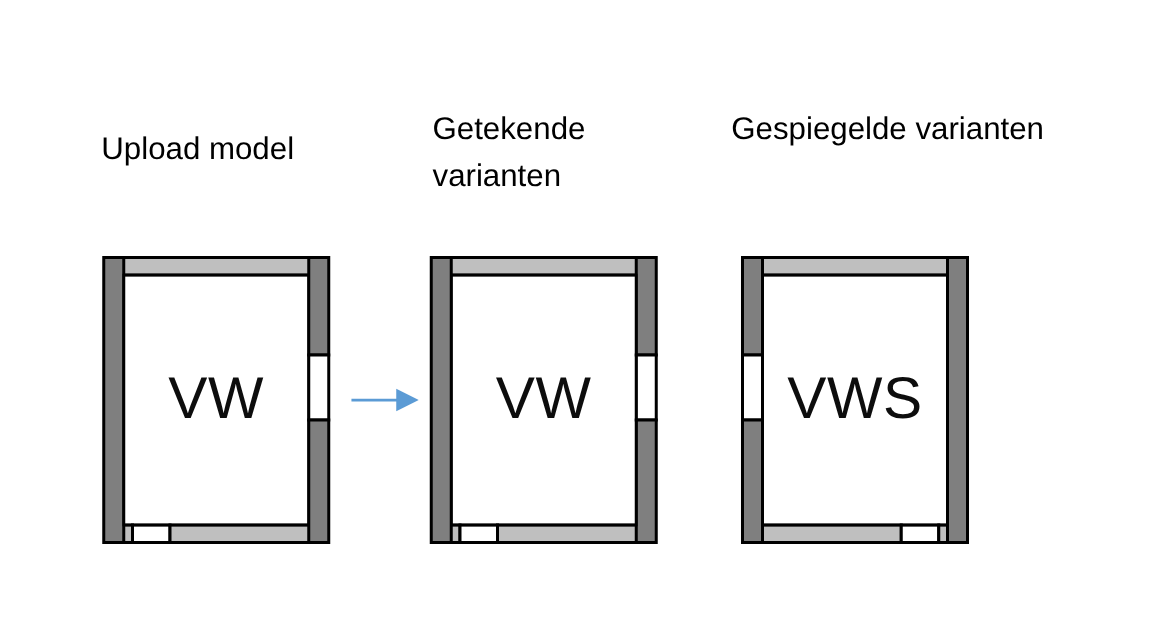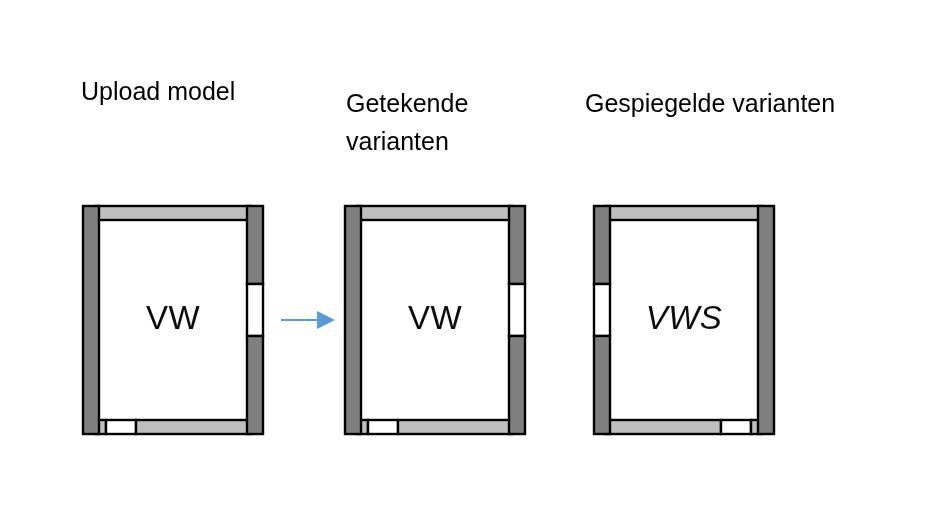--- a/index.html
+++ b/index.html
@@ -18,44 +18,44 @@
 
   
   .heading {
     position: absolute;
     font-size: 25px;
     line-height: 38px;
     font-weight: 400;
     color: #000000;
     white-space: pre-line;
   }
-  #heading-upload   { left: 81px;  top: 72px;  }
+  #heading-upload   { left: 81px;  top: 100px;  }
   #heading-drawn    { left: 346px; top: 84px;  }
   #heading-mirrored { left: 585px; top: 84px;  }
 
   
   .plan {
     position: absolute;
     top: 203px;
     width: 184px;
     height: 234px;
   }
   #plan-1 { left: 81px;  }
   #plan-2 { left: 343px; }
-  #plan-3 { left: 592px; font-style: italic; }
+  #plan-3 { left: 592px; }
 
   .plan svg { display: block; }
 
   .plan-label {
     position: absolute;
     left: 0;
     right: 0;
     top: 92px;
     text-align: center;
-    font-size: 33px;
+    font-size: 47px;
     line-height: 46px;
     letter-spacing: 0.5px;
     color: #0d0d0d;
     pointer-events: none;
   }
   #plan-3 .plan-label { top: 92px; }
 
   
   #transform-arrow {
     position: absolute;

